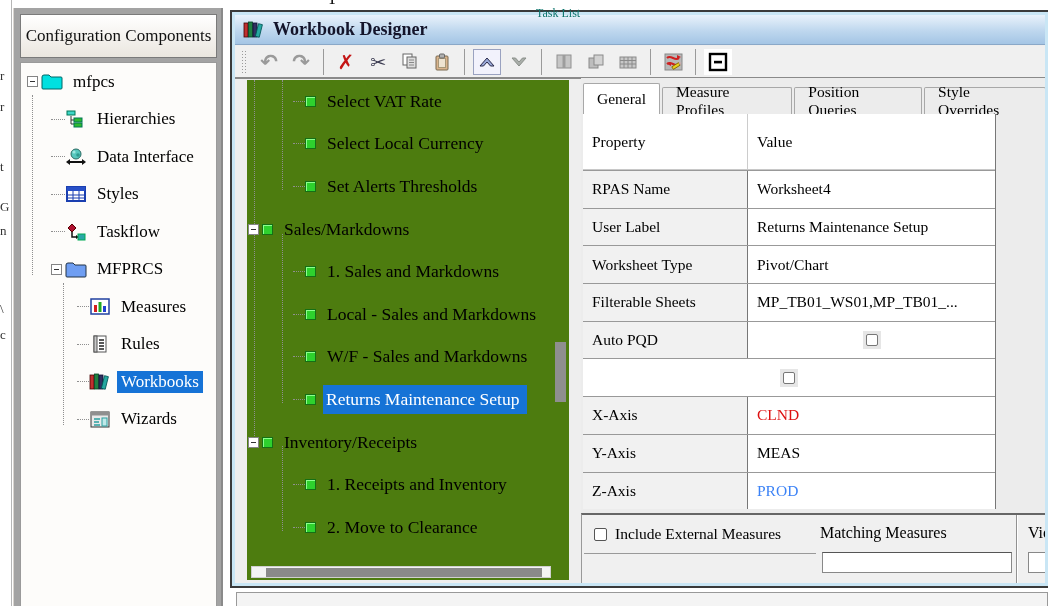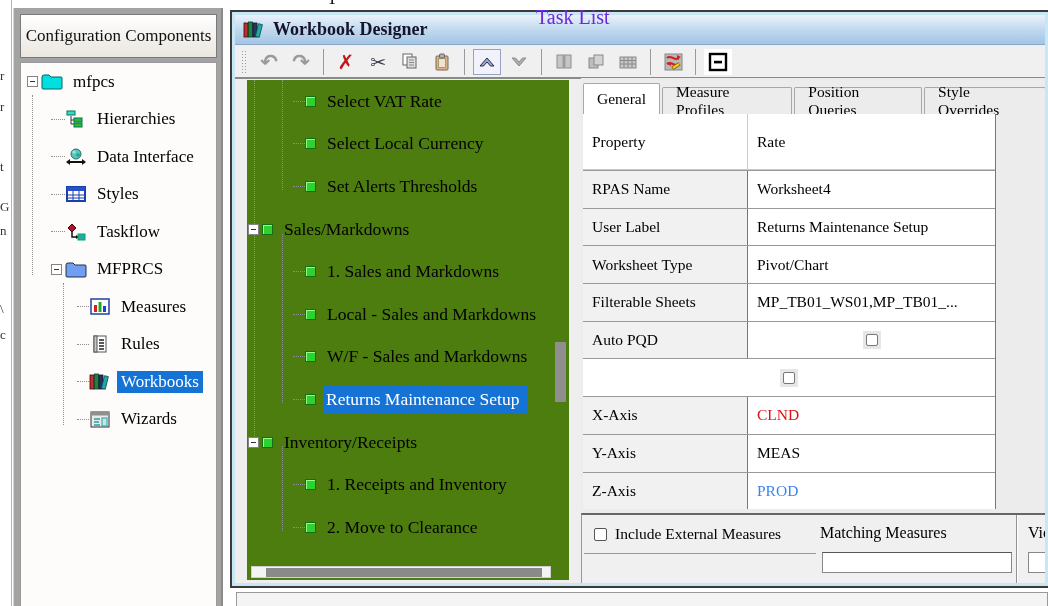--- a/index.html
+++ b/index.html
@@ -70,21 +70,21 @@
   #inc-cb { width:13px; height:13px; background:#fff; border:1px solid #555; border-radius:2px; margin:0 8px 0 10px; flex:none; }
   #inc-label { font-size:15.5px; white-space:nowrap; }
   #matching-label { position:absolute; left:238px; top:9px; font-size:16px; }
   #matching-input { position:absolute; left:240px; top:37px; width:190px; height:21px; background:#fff; border:1px solid #888; border-top-color:#555; }
   #mb-divider { position:absolute; left:434px; top:0; bottom:0; width:2px; background:#919191; border-right:1px solid #fff; }
   #view-label { position:absolute; left:446px; top:9px; font-size:16px; }
   #view-input { position:absolute; left:446px; top:37px; width:90px; height:21px; background:#fff; border:1px solid #888; }
 
   
   #task-panel { position:absolute; left:236px; top:592px; width:812px; height:14px; background:#f4f4f4; border:1px solid #999; border-bottom:none; overflow:hidden; }
-  #task-title { position:absolute; left:536px; top:6px; font-size:20px; color:#6d28d9; }
+  #task-title { position:absolute; left:536px; top:6px; font-size:12px; color:#0f766e; }
 
   svg { display:block; }
 </style>
 </head>
 <body>
 <div id="app">
 
   <span id="top-fragment">T</span>
 
   <div id="edge-strip">
@@ -414,21 +414,21 @@
       <div id="prop-panel">
         <div id="tabs">
             <div class="tab active">General</div>
             <div class="tab">Measure Profiles</div>
             <div class="tab">Position Queries</div>
             <div class="tab">Style Overrides</div>
           </div>
         <div id="ptable">
           <div class="prow header">
             <div class="pcell label">Property</div>
-            <div class="pcell value">Rate</div>
+            <div class="pcell value">Value</div>
           </div>
           <div id="prow-body">
               <div class="prow">
                 <div class="pcell label">RPAS Name</div>
                 <div class="pcell value">Worksheet4</div>
               </div>
               <div class="prow">
                 <div class="pcell label">User Label</div>
                 <div class="pcell value">Returns Maintenance Setup</div>
               </div>

